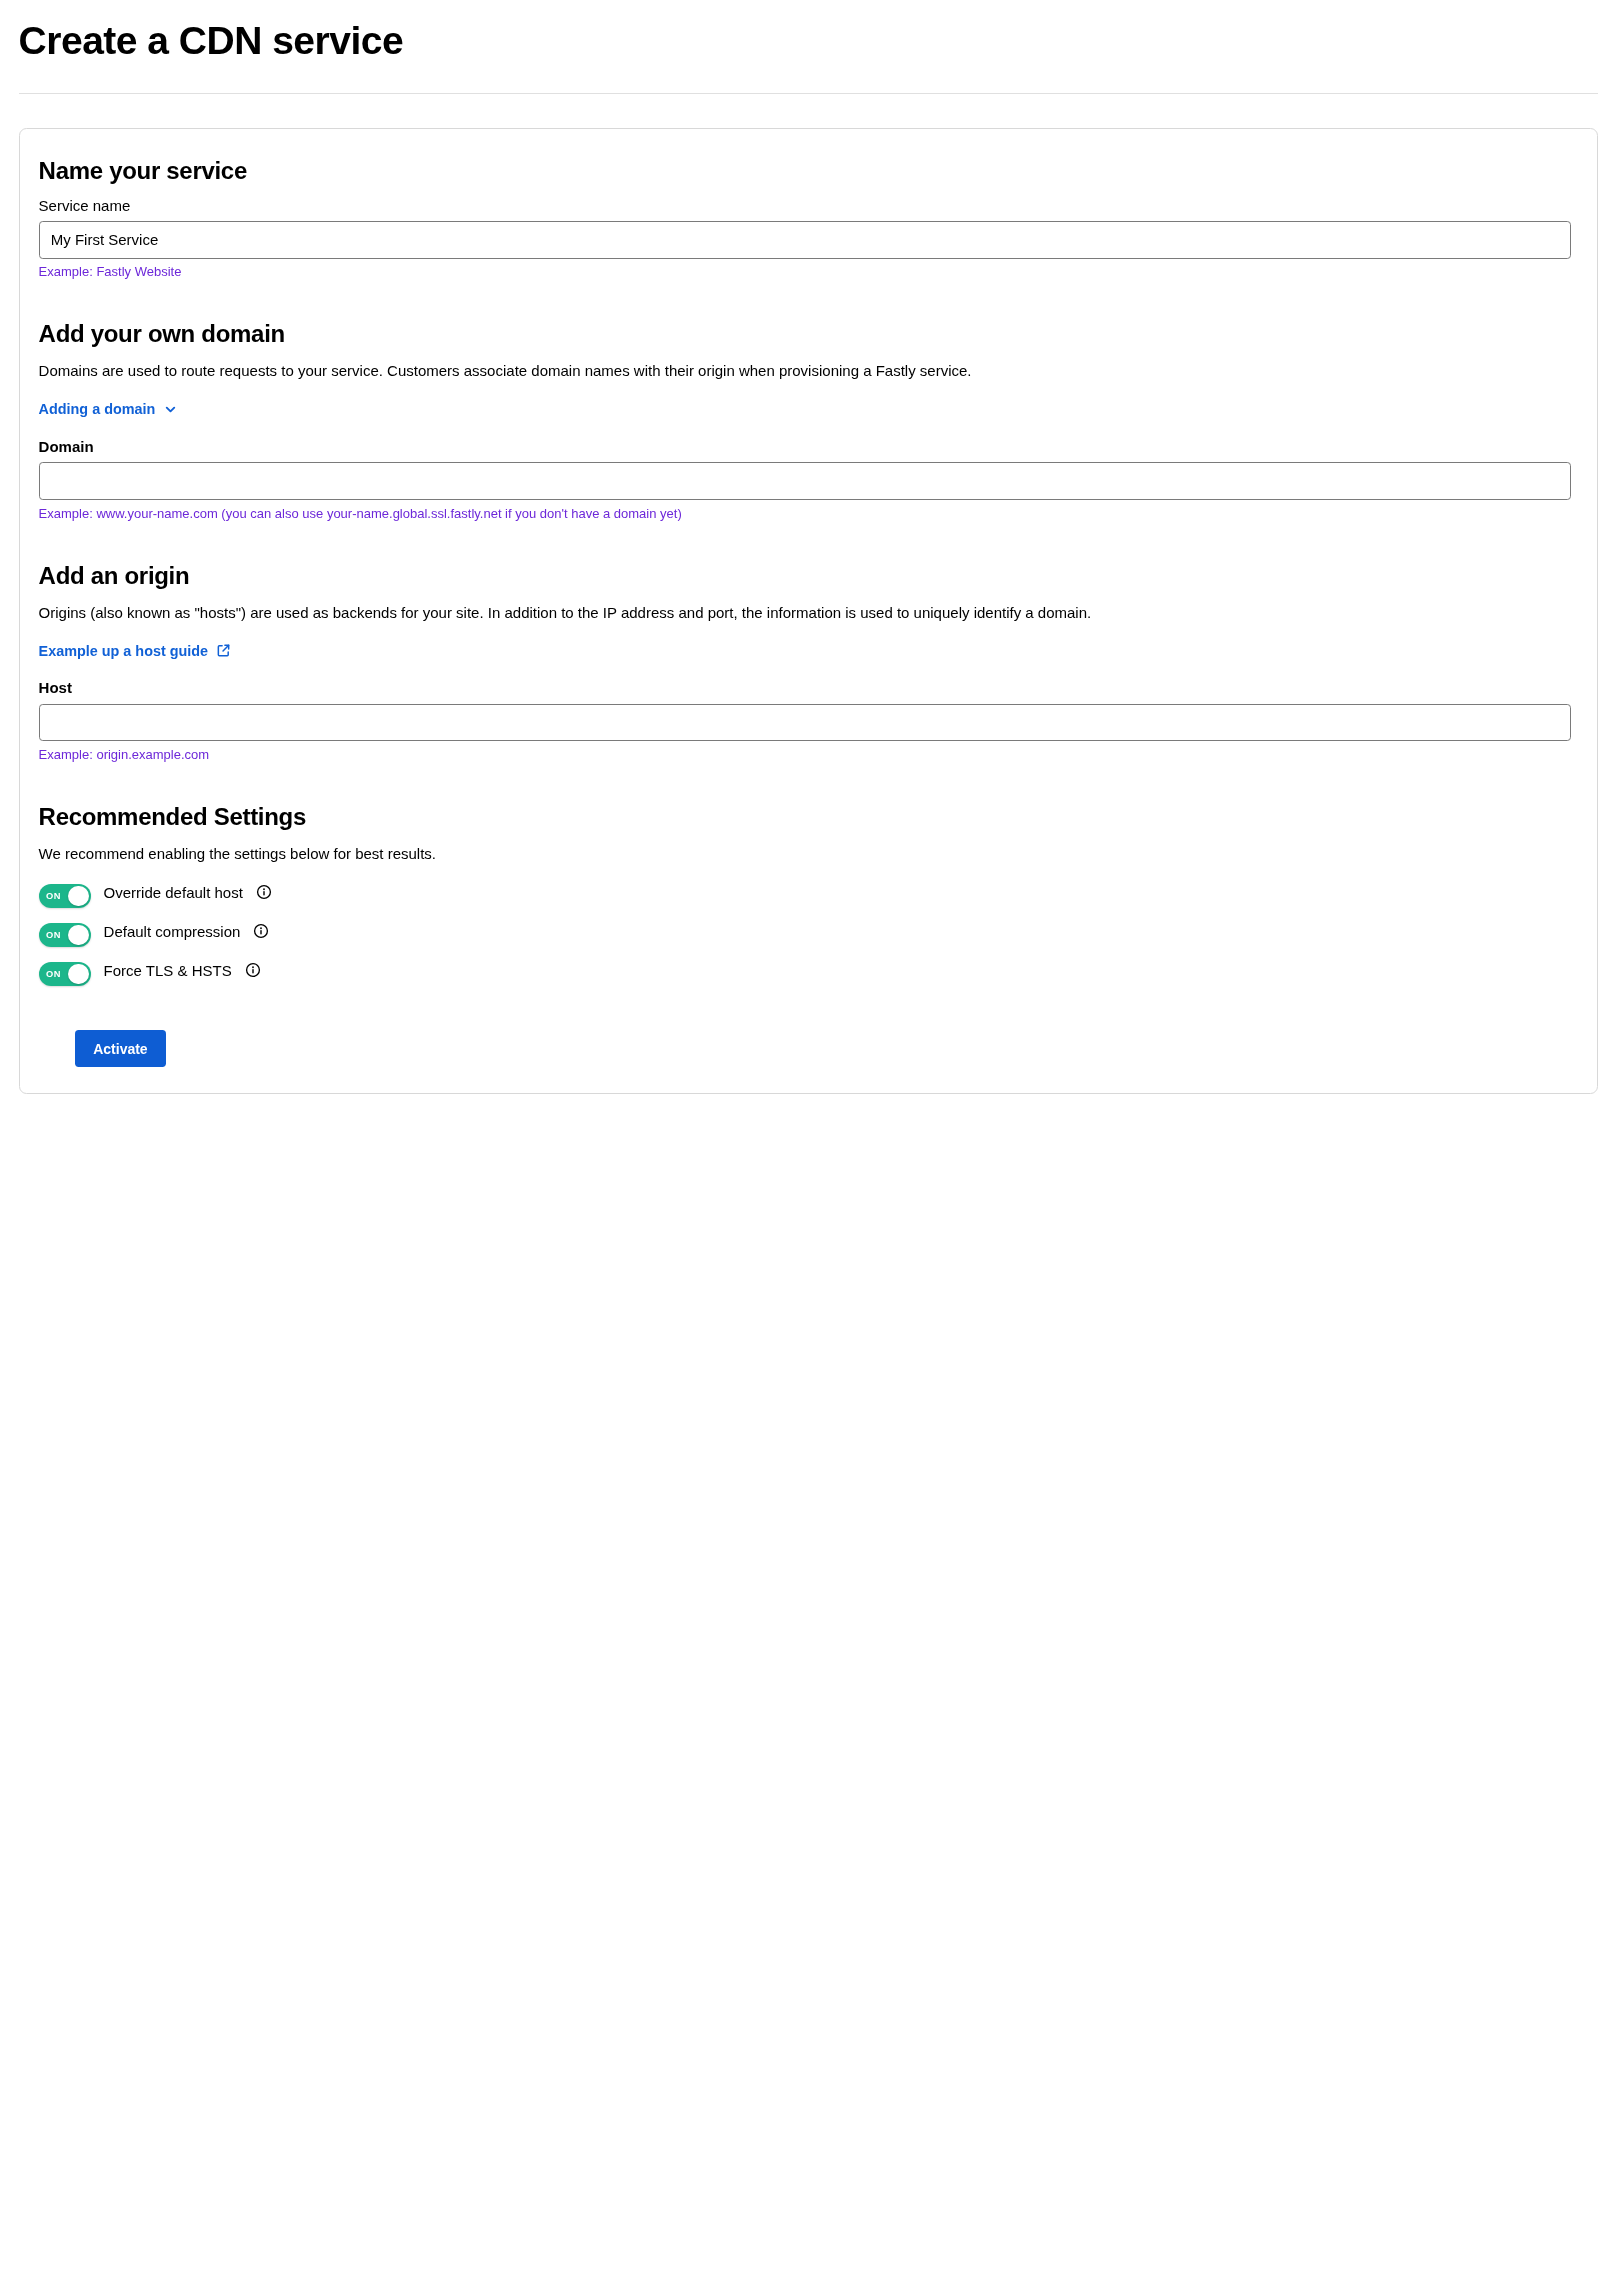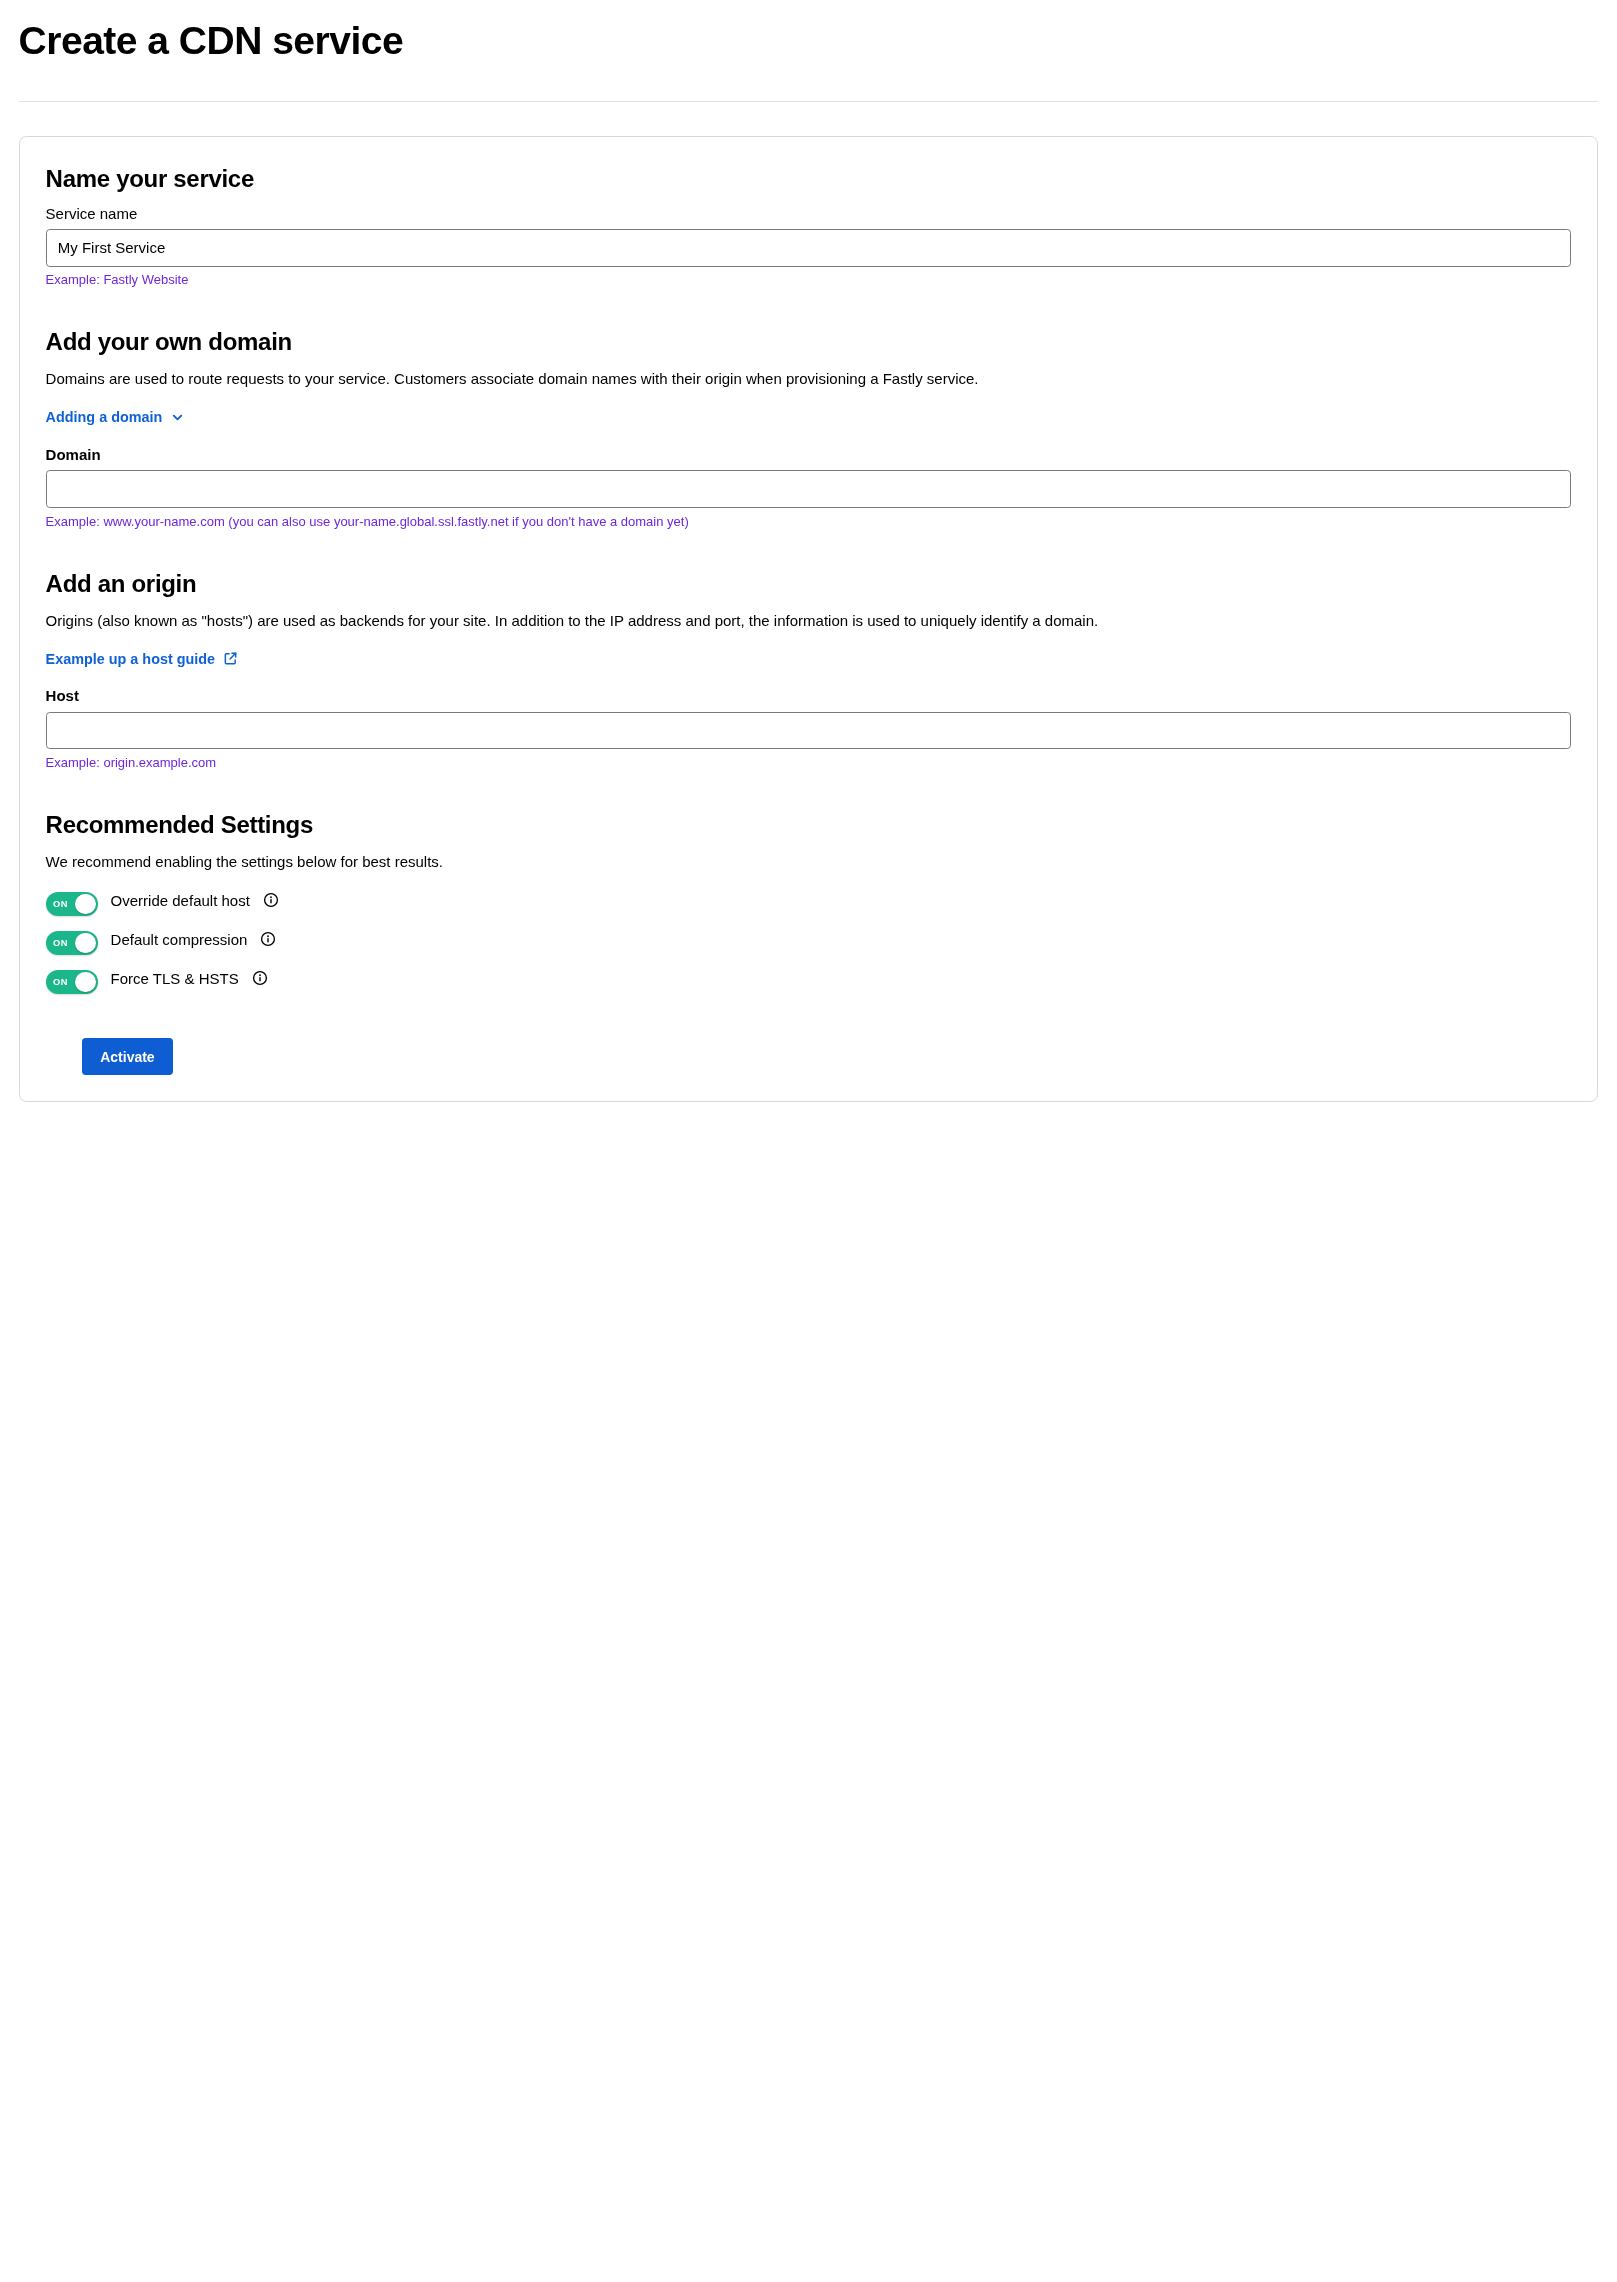--- a/index.html
+++ b/index.html
@@ -9,32 +9,32 @@
     }
     body {
       font-family: -apple-system, BlinkMacSystemFont, "Segoe UI", Helvetica, Arial, sans-serif;
       color: #000;
       background: #fff;
       padding: 18.6px;
     }
     .page-title {
       font-size: 39px;
       font-weight: 800;
-      margin-bottom: 38px;
+      margin-bottom: 30px;
       letter-spacing: -0.5px;
     }
     .divider {
       border: none;
       border-top: 0.9px solid #e0e0e0;
       margin-bottom: 34px;
     }
     .card {
       border: 0.9px solid #d8d8d8;
       border-radius: 7.5px;
-      padding: 28px 26px 26px 26px;
+      padding: 28px 26px 26px 19px;
     }
     .section {
       margin-bottom: 41px;
     }
     .section:last-of-type {
       margin-bottom: 26px;
     }
     .section-title {
       font-size: 24px;
       font-weight: 800;

